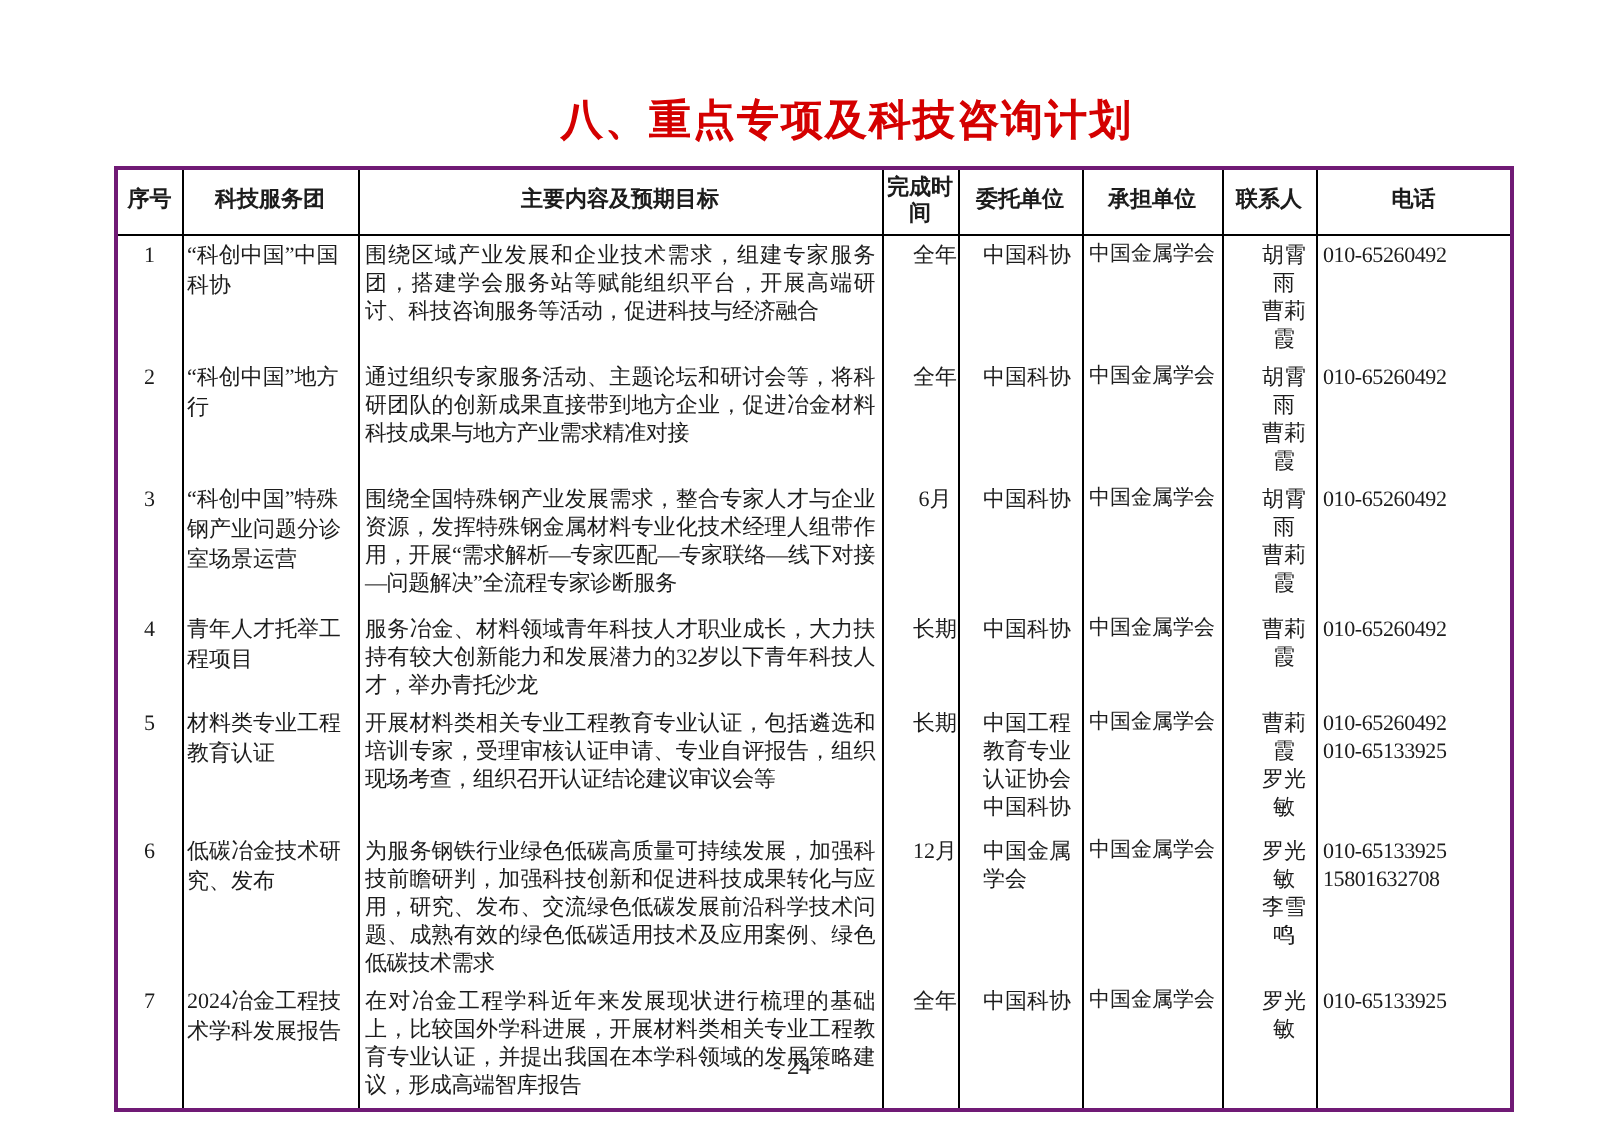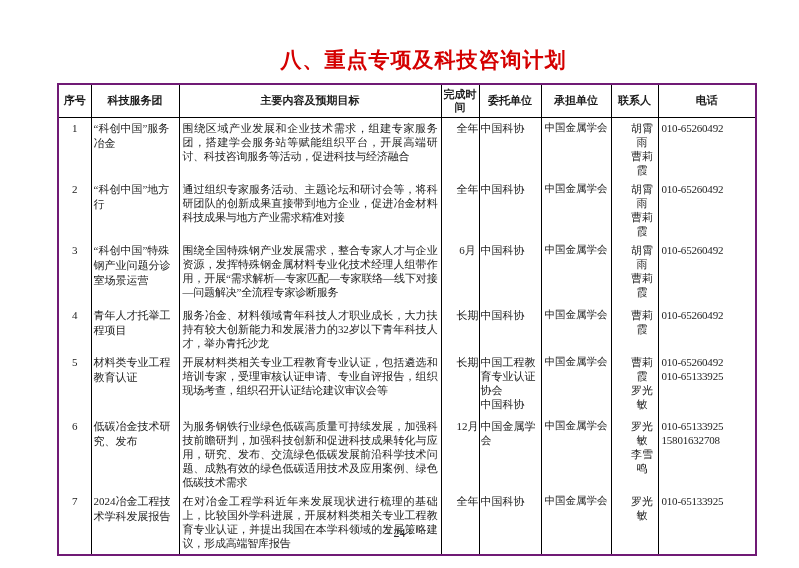--- a/index.html
+++ b/index.html
@@ -52,21 +52,21 @@
   tbody tr:nth-child(3){height:65px;}
   tbody tr:nth-child(4){height:45px;}
   tbody tr:nth-child(5){height:64px;}
   tbody tr:nth-child(6){height:68px;}
   tbody tr:nth-child(7){height:64px;}
 
   td.c-no{text-align:center;padding-left:0;padding-right:0;}
   td.c-name{text-align:left;line-height:15px;padding-left:2px;padding-right:2px;}
   td.c-content{text-align:justify;letter-spacing:-0.2px;}
   td.c-time{text-align:center;padding-left:15px;padding-right:0;}
-  td.c-client{white-space:pre-line;padding-left:1px;padding-right:1px;line-height:14px;}
+  td.c-client{white-space:pre-line;padding-left:12px;padding-right:1px;line-height:14px;}
   td.c-undertaker{font-size:10.5px;padding-left:3px;padding-right:1px;}
   td.c-contact{text-align:center;white-space:pre-line;padding-left:16px;padding-right:1px;}
   td.c-phone{white-space:pre-line;padding-left:3px;padding-right:1px;letter-spacing:-0.2px;}
 
   .page-footer{
     position:absolute;top:526px;left:0;right:0;
     text-align:center;
     font-size:12px;
     font-family:"Liberation Serif","DejaVu Serif",serif;
     color:#222;
@@ -98,21 +98,21 @@
         <th>完成时间</th>
         <th>委托单位</th>
         <th>承担单位</th>
         <th>联系人</th>
         <th>电话</th>
       </tr>
     </thead>
     <tbody id="table-body">
         <tr>
     <td class="c-no">1</td>
-    <td class="c-name">“科创中国”服务冶金</td>
+    <td class="c-name">“科创中国”中国科协</td>
     <td class="c-content">围绕区域产业发展和企业技术需求，组建专家服务团，搭建学会服务站等赋能组织平台，开展高端研讨、科技咨询服务等活动，促进科技与经济融合</td>
     <td class="c-time">全年</td>
     <td class="c-client">中国科协</td>
     <td class="c-undertaker">中国金属学会</td>
     <td class="c-contact">胡霄雨
 曹莉霞</td>
     <td class="c-phone">010-65260492</td>
   </tr>
         <tr>
     <td class="c-no">2</td>

